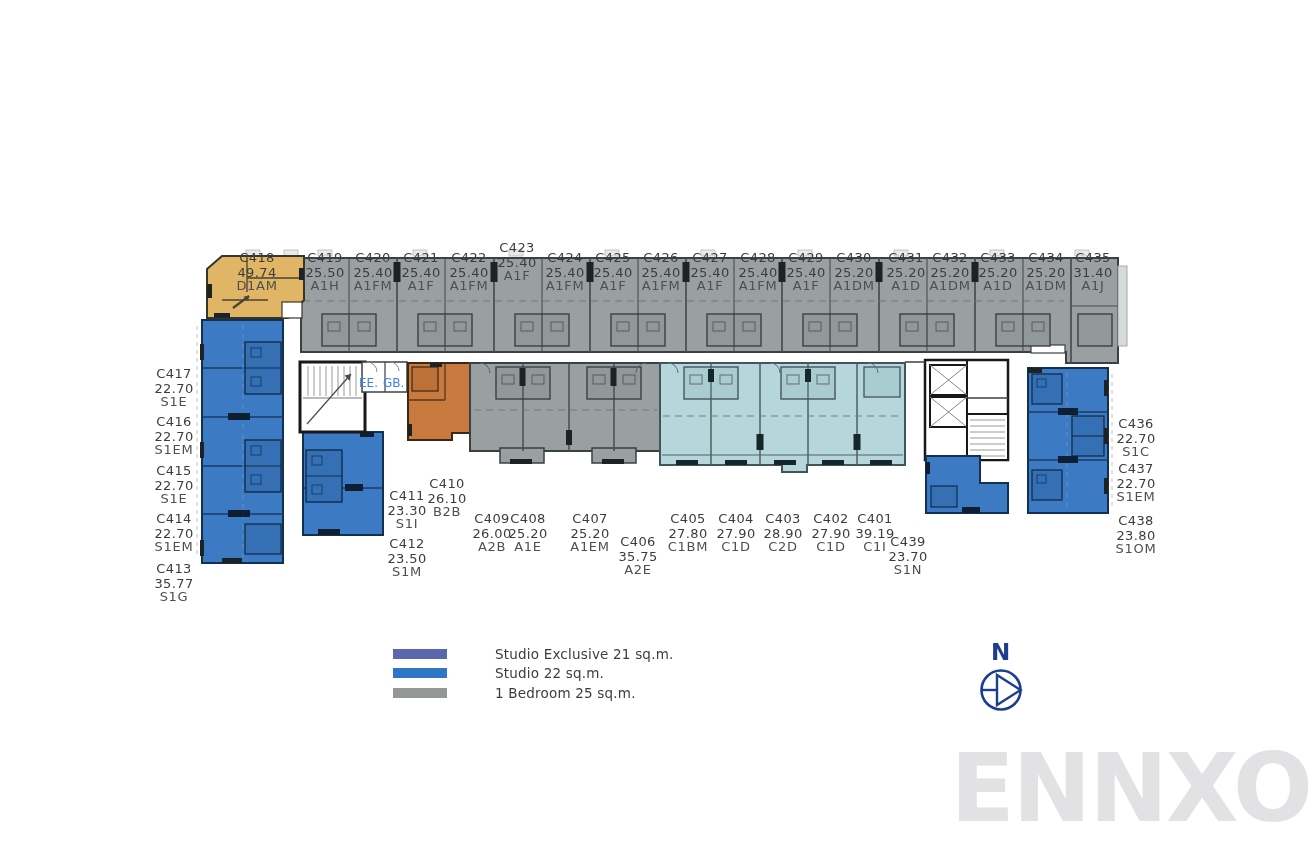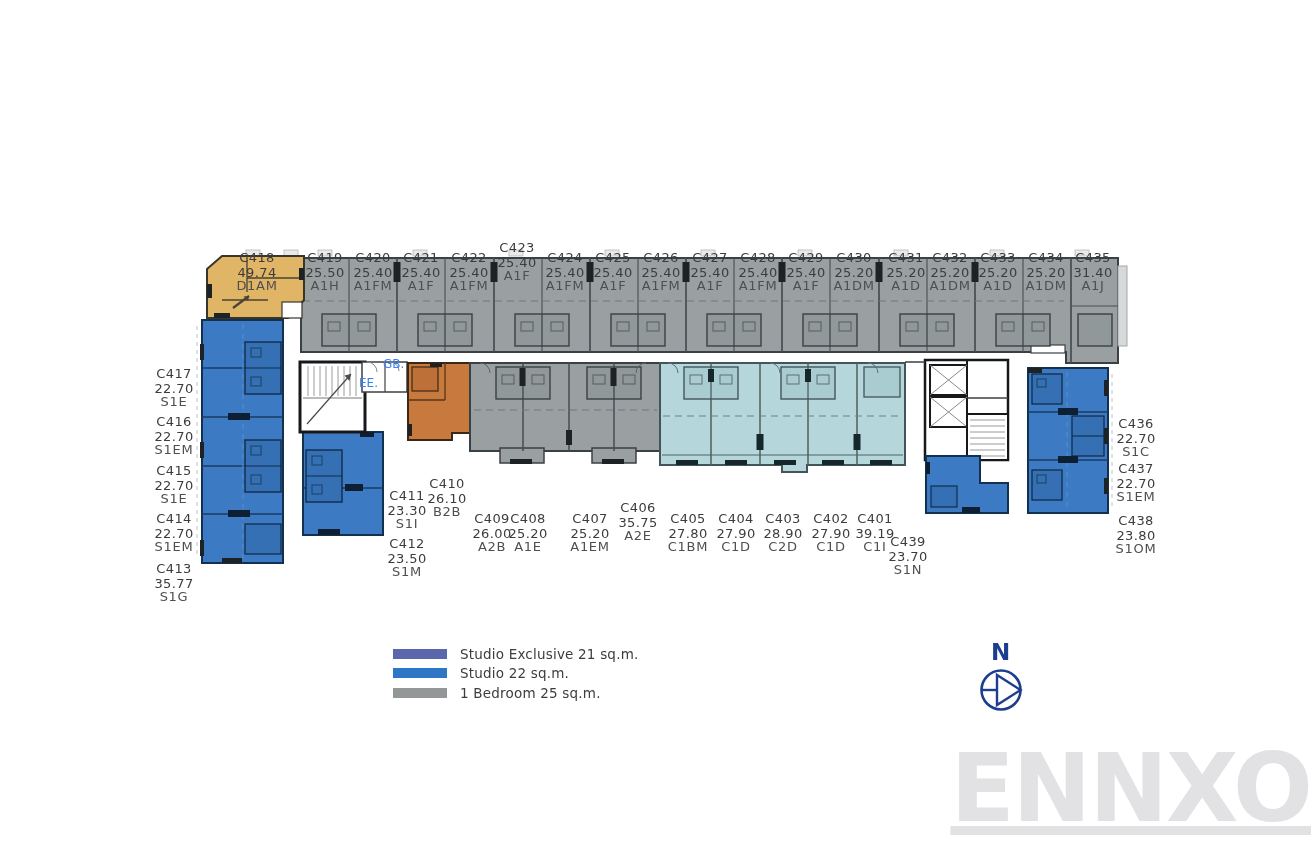--- a/index.html
+++ b/index.html
@@ -5,27 +5,27 @@
   html,body{margin:0;padding:0;background:#ffffff;}
   .stage{position:relative;width:1316px;height:858px;background:#ffffff;overflow:hidden;
          font-family:"DejaVu Sans","Liberation Sans",sans-serif;}
   #plan{position:absolute;left:0;top:0;}
   .ul{position:absolute;width:64px;text-align:center;color:#3c3c3c;line-height:15px;margin-top:42px;}
   .ul.w70{width:70px;}
   .uid,.uar{font-size:13px;letter-spacing:.4px;}
   .uty{font-size:13px;color:#4f4f4f;letter-spacing:.7px;line-height:10px;margin-top:1px;}
   .core-label{position:absolute;font-size:12px;color:#3b82f6;text-align:left;line-height:14px;}
   .legend-col{position:absolute;}
-  .lrow{display:flex;align-items:center;height:17px;margin-bottom:2.5px;}
+  .lrow{display:flex;align-items:center;height:17px;margin-bottom:2.5px;gap:35px;}
   .sw{width:54px;height:10px;margin-right:13px;flex:none;}
   .ltext{font-size:13.5px;color:#3d3d3d;white-space:nowrap;letter-spacing:.2px;}
   .compass{position:absolute;left:972px;top:640px;width:58px;text-align:center;color:#1d3d8f;}
   .compass-n{font-size:23px;font-weight:bold;letter-spacing:1px;line-height:24px;}
   .watermark{position:absolute;top:742px;right:5px;font-size:94px;font-weight:bold;
-             letter-spacing:-2px;line-height:1;color:#e2e2e4;text-decoration:underline;}
+             letter-spacing:-2px;line-height:1;color:#e2e2e4;}
 </style>
 </head>
 <body>
 
 <div class="stage">
 
 <svg id="plan" width="1316" height="858" viewBox="0 0 1316 858">
   <defs>
     <g id="podg">
       <rect x="0" y="0" width="54" height="32" fill="#91989a" stroke="#3a4043" stroke-width="1.4"></rect>
@@ -410,21 +410,21 @@
   <div class="ul" style="left:496px;top:469px">
       <div class="uid">C408</div>
       <div class="uar">25.20</div>
       <div class="uty">A1E</div>
     </div>
   <div class="ul" style="left:558px;top:469px">
       <div class="uid">C407</div>
       <div class="uar">25.20</div>
       <div class="uty">A1EM</div>
     </div>
-  <div class="ul" style="left:606px;top:458px">
+  <div class="ul" style="left:606px;top:492px">
       <div class="uid">C406</div>
       <div class="uar">35.75</div>
       <div class="uty">A2E</div>
     </div>
   <div class="ul" style="left:656px;top:469px">
       <div class="uid">C405</div>
       <div class="uar">27.80</div>
       <div class="uty">C1BM</div>
     </div>
   <div class="ul" style="left:704px;top:469px">
@@ -463,21 +463,21 @@
       <div class="uar">22.70</div>
       <div class="uty">S1EM</div>
     </div>
   <div class="ul w70" style="left:1101px;top:471px">
       <div class="uid">C438</div>
       <div class="uar">23.80</div>
       <div class="uty">S1OM</div>
     </div>
 
   <div class="core-label" style="left:359px;top:376px;width:28px">EE.</div>
-  <div class="core-label" style="left:383px;top:357px;width:26px">GB.</div>
+  <div class="core-label" style="left:383px;top:376px;width:26px">GB.</div>
 
   <div class="legend-col" style="left:393px;top:645px">
     <div class="lrow">
       <div class="sw" style="background: rgb(91, 103, 173);"></div>
       <div class="ltext">Studio Exclusive 21 sq.m.</div>
     </div>
     <div class="lrow">
       <div class="sw" style="background: rgb(48, 118, 198);"></div>
       <div class="ltext">Studio 22 sq.m.</div>
     </div>

